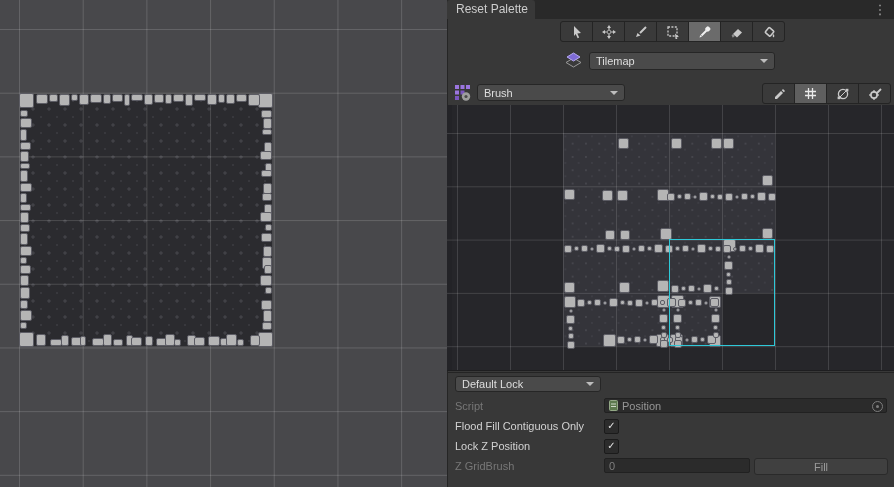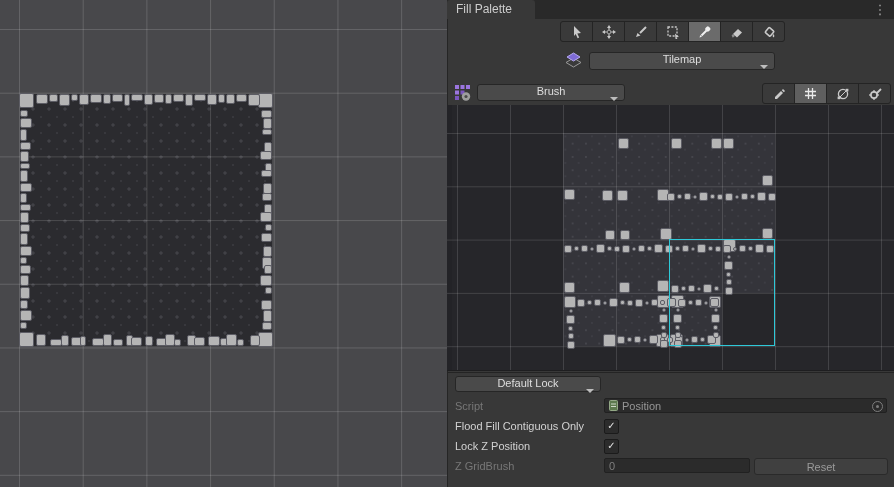--- a/index.html
+++ b/index.html
@@ -28,21 +28,21 @@
 
   .btngroup{display:flex;border:1px solid #242424;border-radius:3px;overflow:hidden;background:#242424;}
   .tbtn{width:31px;height:19px;background:#3a3a3a;display:flex;align-items:center;justify-content:center;
         border-right:1px solid #242424;}
   .tbtn:last-child{border-right:none;}
   .tbtn.sel{background:#6b6b6b;}
   .tbtn2{width:31px;}
   .tbtn2.sel{background:#5f5f5f;}
 
   .dropdown{background:#4a4a4a;border:1px solid #262626;border-radius:3px;color:#dedede;font-size:11px;
-            display:flex;align-items:center;padding:0 6px;position:absolute;box-sizing:border-box;flex-direction:column;}
+            display:flex;align-items:center;padding:0 6px;position:absolute;box-sizing:border-box;}
   .dropdown .arrow{margin-left:auto;width:0;height:0;border-left:4px solid transparent;
             border-right:4px solid transparent;border-top:4px solid #bdbdbd;}
 
   
   #palette{left:447px;top:105px;width:447px;height:266px;background:#26262a;overflow:hidden;border-bottom:1px solid #1e1e20;}
   #palette-edge{left:0;top:0;width:5px;height:266px;background:#232327;}
   .ptex{position:absolute;background-color:#34343a;
     background-image:radial-gradient(circle,#45454c 1.1px,transparent 1.3px),
                      radial-gradient(circle,#3d3d44 .8px,transparent 1px);
     background-size:13.3px 13.3px,13.3px 13.3px;background-position:3px 4px,9px 10px;}
@@ -159,21 +159,21 @@
       <div class="tile" style="left: 20px; top: 310px; width: 12px; height: 11px;"></div>
       <div class="tile" style="left: 263px; top: 310px; width: 9px; height: 12px;"></div>
       <div class="tile" style="left: 20px; top: 322px; width: 7px; height: 7px;"></div>
       <div class="tile" style="left: 262px; top: 322px; width: 10px; height: 8px;"></div>
     </div>
 </div>
 
 <div id="panel" class="abs"></div>
 
 <div id="tabstrip" class="abs"></div>
-<div id="tab" class="abs">Fill Palette</div>
+<div id="tab" class="abs">Reset Palette</div>
 <div id="kebab" class="abs">⋮</div>
 
 <div class="btngroup abs" style="left:560px;top:21px;">
   <div class="tbtn">
     <svg width="14" height="14" viewBox="0 0 14 14">
       <polygon points="4,1 11,8 7.3,8.4 9.2,12.6 7.6,13.3 5.7,9.1 4,11" fill="#c9c9c9"></polygon>
     </svg>
   </div>
   <div class="tbtn">
     <svg width="14" height="14" viewBox="0 0 14 14">
@@ -442,13 +442,13 @@
 <div class="lbl" style="left:455px;top:420px;">Flood Fill Contiguous Only</div>
 <div class="checkbox" style="left:604px;top:419px;">✓</div>
 
 <div class="lbl" style="left:455px;top:440px;">Lock Z Position</div>
 <div class="checkbox" style="left:604px;top:439px;">✓</div>
 
 <div class="lbl dis" style="left:455px;top:460px;">Z GridBrush</div>
 <div class="field" style="left:604px;top:458px;width:146px;height:15px;color:#7f7f7f;">
   <span>0</span>
 </div>
-<div id="reset-btn" style="left:754px;top:458px;width:132px;height:15px;">Reset</div>
+<div id="reset-btn" style="left:754px;top:458px;width:132px;height:15px;">Fill</div>
 
 </body></html>

